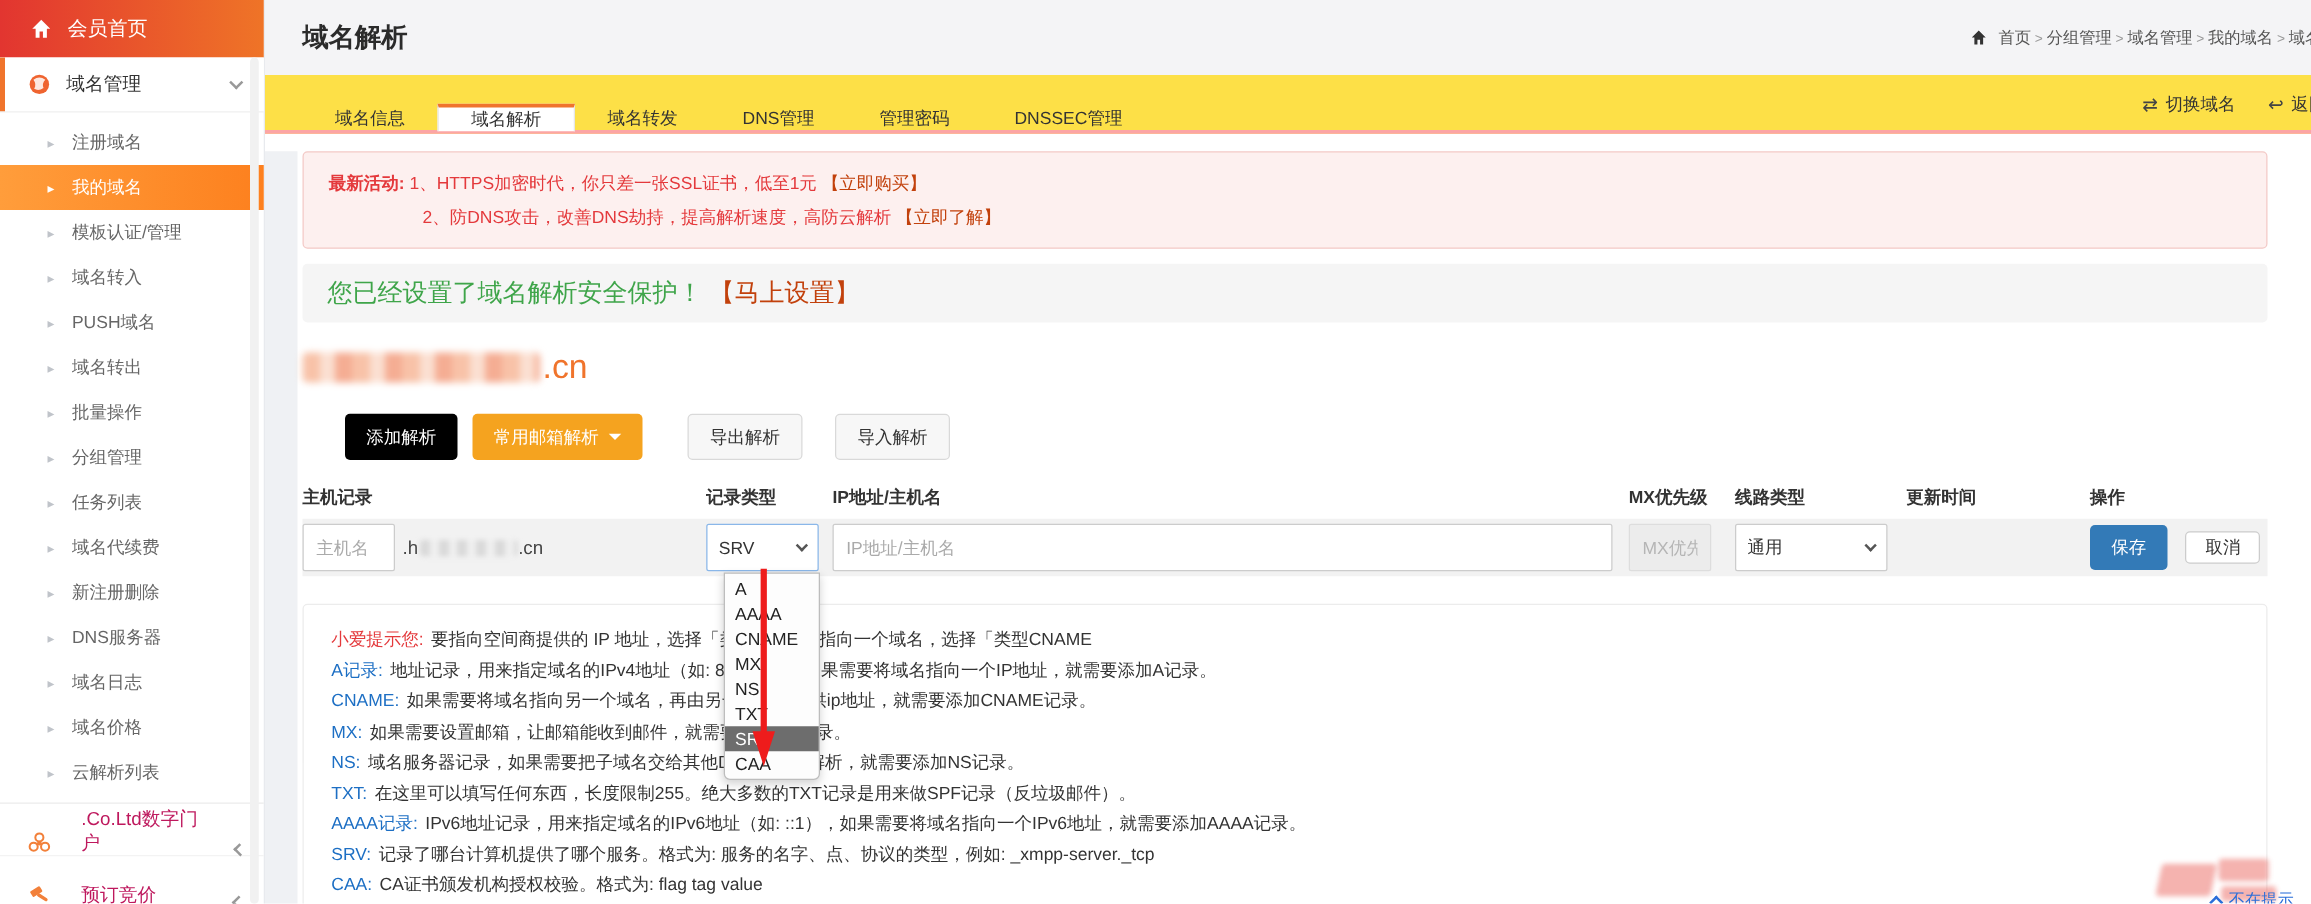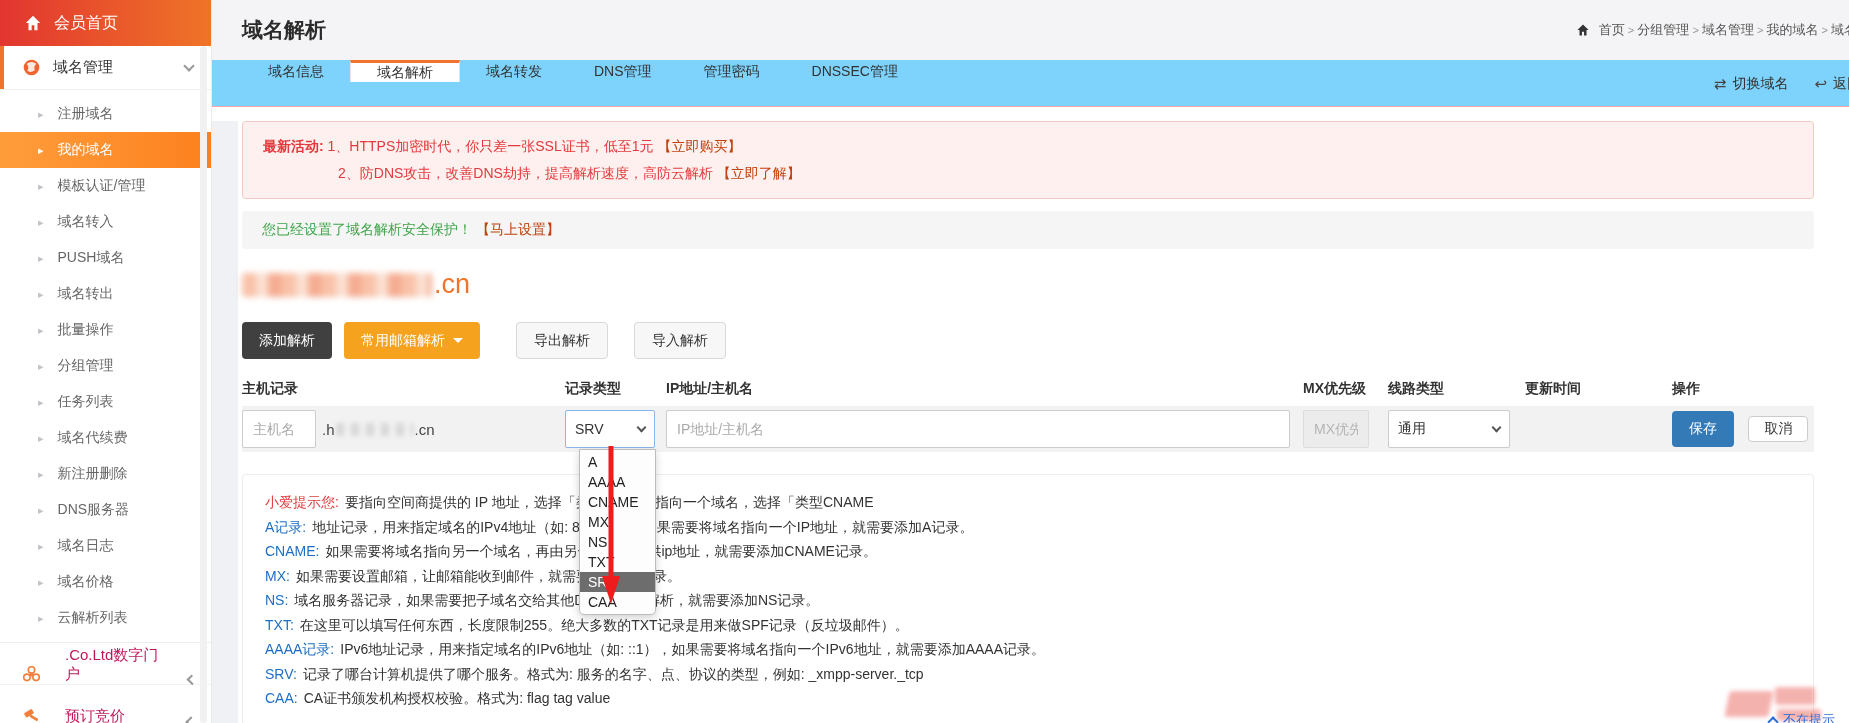--- a/index.html
+++ b/index.html
@@ -35,53 +35,53 @@
   
   .main { position:relative; flex:1; height:723px; overflow:hidden; }
   .title-bar { position:relative; height:60px; background:#f4f4f6; display:flex; align-items:center; }
   .title-bar h1 { font-size:21px; font-weight:bold; margin-left:30px; color:#2b2b2b; }
   .breadcrumb { position:absolute; right:-34px; top:0; height:60px; display:flex; align-items:center;
     gap:7px; font-size:13px; color:#555; white-space:nowrap; }
   .breadcrumb svg { width:14px; height:14px; margin-right:2px; }
   .breadcrumb .sep { color:#999; font-size:11px; }
   .crumb { cursor:pointer; }
 
-  .tab-bar { position:relative; height:47px; background:#7dd3fc; border-bottom:1px solid #fca5a5;
-    display:flex; align-items:flex-start; padding-left:30px; }
+  .tab-bar { position:relative; height:47px; background:#fde047; border-bottom:3px solid #fca5a5;
+    display:flex; align-items:flex-end; padding-left:30px; }
   .tab { padding:0 26px; display:flex; align-items:center; font-size:14px; color:#333; cursor:pointer;
     border-top:3px solid transparent; }
   .tab.active { border-top:3px solid #f0742c; border-left:1px solid #e6e6e6; border-right:1px solid #e6e6e6;
     margin-bottom:-1px; background:#fff; }
   .tab-actions { position:absolute; right:-40px; top:0; height:47px; display:flex; align-items:center;
     gap:26px; font-size:14px; color:#333; white-space:nowrap; }
   .tab-actions .act { display:flex; align-items:center; gap:6px; cursor:pointer; }
   .tab-actions .ico { font-size:15px; color:#444; }
 
   .body-area { position:relative; height:616px; background:#fff; }
   .left-gutter { position:absolute; left:0; top:0; bottom:0; width:26px; background:#eff1f4; }
   .content { position:relative; margin-left:30px; width:1572px; }
 
   .notice-box { margin-top:14px; border:1px solid #f3c9c6; background:#fdf0ef; border-radius:4px;
     padding:11px 20px; font-size:14px; color:#e4393c; line-height:27px; }
   .notice-box b { font-weight:bold; }
   .notice-line2 { padding-left:75px; }
   a.blue, .blue-link { color:#c2410c; text-decoration:none; cursor:pointer; }
 
   .security-box { margin-top:12px; background:#f5f5f5; border-radius:4px; padding:10px 20px;
-    font-size:14px; color:#3fa54a; }
+    font-size:20px; color:#3fa54a; }
 
   .domain-line { margin-top:20px; display:flex; align-items:center; font-size:27px; color:#f0742c; }
   .blur-blob { display:inline-block; height:24px; width:190px; border-radius:4px; margin-right:2px;
     background:repeating-linear-gradient(90deg,#f8c2a8 0 14px,#fbe0d2 14px 26px,#f5ad93 26px 40px);
     filter:blur(3px); }
 
   .toolbar { margin-top:22px; display:flex; align-items:center; }
   .btn { height:37px; border-radius:4px; border:none; font-size:14px; padding:0 17px; cursor:pointer;
     font-family:inherit; display:inline-flex; align-items:center; gap:8px; }
-  .btn-green { background:#404040; color:#fff; }
+  .btn-green { background:#000000; color:#fff;margin-left:34px; }
   .btn-amber { background:#f5a31f; color:#fff; margin-left:12px; }
   .btn-plain { background:#f7f7f7; border:1px solid #d9d9d9; color:#333; }
   .btn-export { margin-left:36px; } .btn-import { margin-left:26px; }
   .caret-down { width:0; height:0; border-left:5px solid transparent; border-right:5px solid transparent;
     border-top:5px solid #fff; display:inline-block; }
 
   .grid-row { display:flex; }
   .c1{width:323px;} .c2{width:101px;} .c3{width:637px;} .c4{width:85px;}
   .c5{width:137px;} .c6{width:147px;} .c7{width:142px;}
   .thead { margin-top:20px; font-size:14px; font-weight:bold; color:#333; align-items:flex-end; padding-bottom:8px; }

